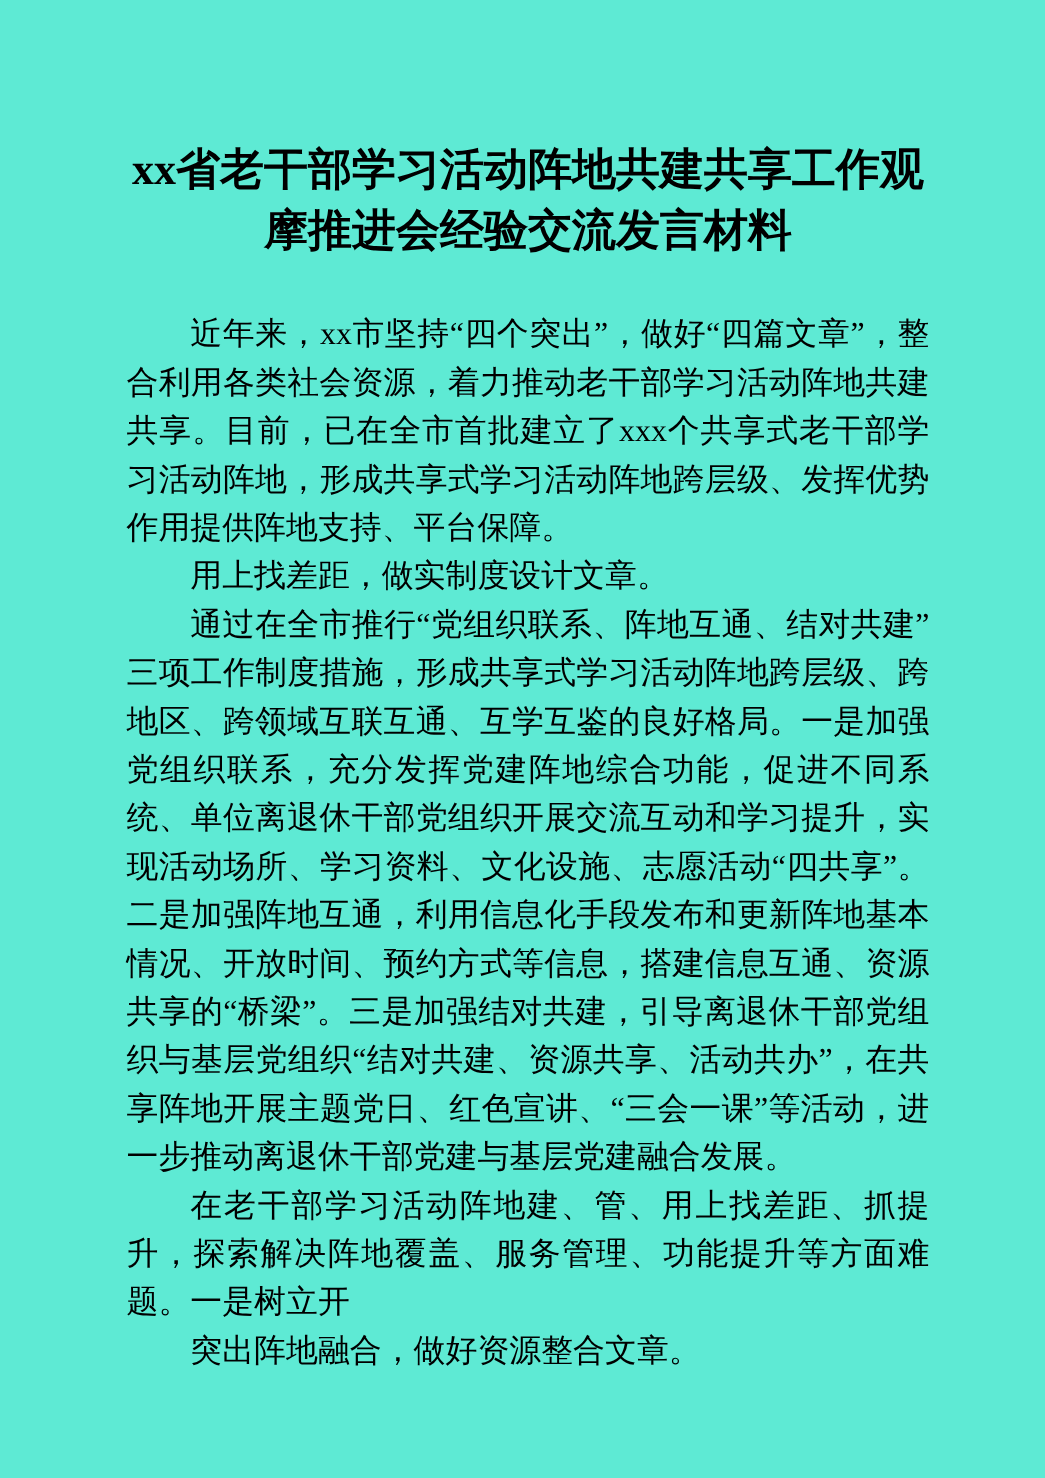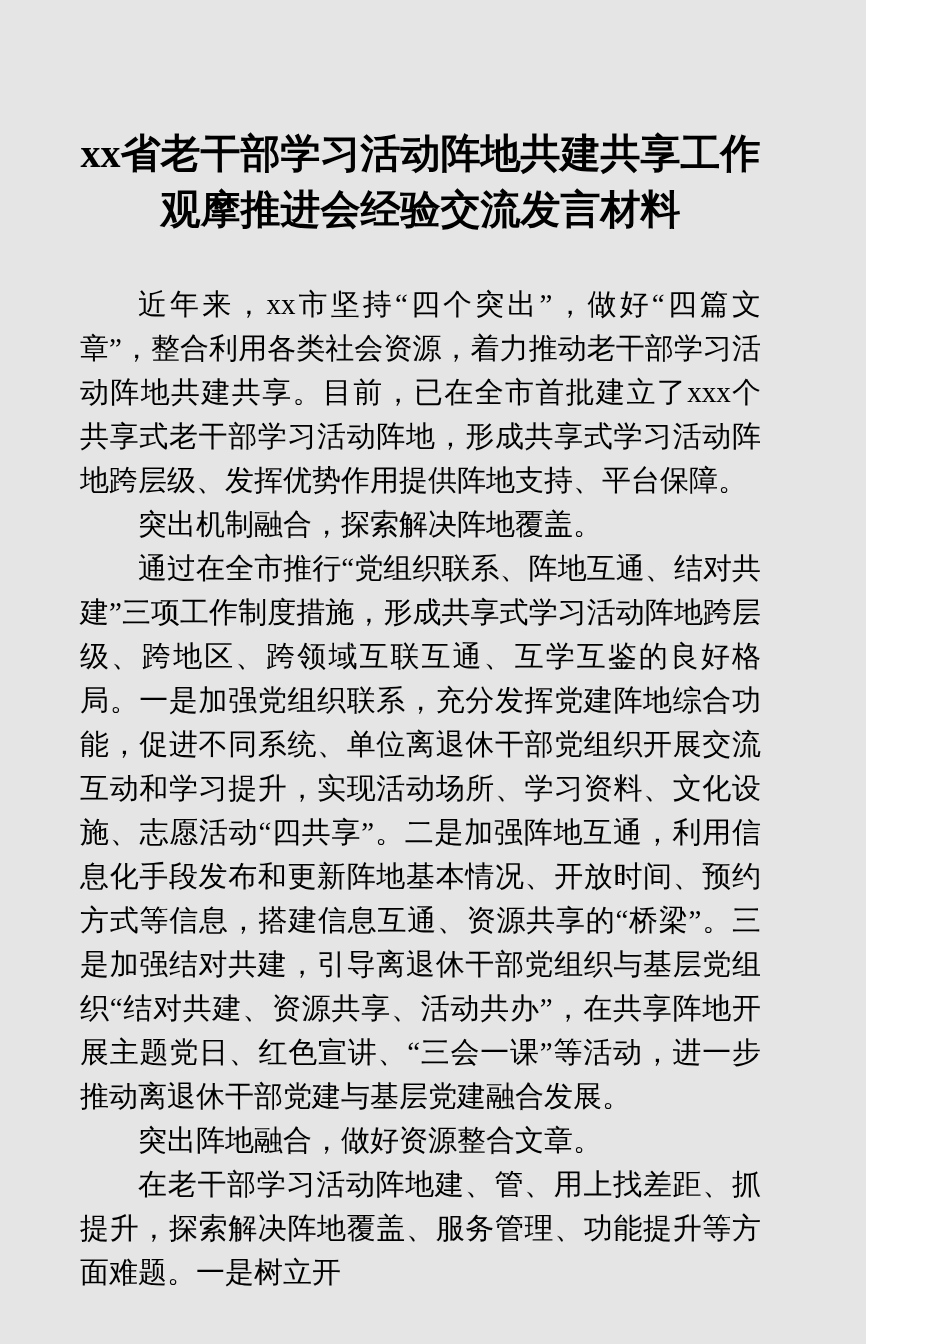--- a/index.html
+++ b/index.html
@@ -2,26 +2,26 @@
 <html lang="zh"><head>
 <meta charset="utf-8">
 <style>
   html, body {
     margin: 0;
     padding: 0;
     background: #ffffff;
   }
   .page {
     position: relative;
-    width: 866px;
+    width: 950px;
     height: 1344px;
     margin: 0;
-    background: #e5e5e5;
+    background: #5eead4;
     box-sizing: border-box;
-    padding: 126px 105px 0 80px;
+    padding: 126px 105px 0 115px;
     overflow: hidden;
     color: #000000;
   }
   .doc-title {
     margin: 0 0 44px 0;
     font-family: "Liberation Serif", "DejaVu Serif", serif;
     font-weight: bold;
     font-size: 40px;
     line-height: 56px;
     text-align: center;
@@ -42,18 +42,18 @@
     word-break: break-all;
   }
 </style>
 </head>
 <body>
 
 <div class="page">
   <h1 class="doc-title">xx省老干部学习活动阵地共建共享工作观摩推进会经验交流发言材料</h1>
   <div class="doc-body">
     <p>近年来，xx市坚持“四个突出”，做好“四篇文章”，整合利用各类社会资源，着力推动老干部学习活动阵地共建共享。目前，已在全市首批建立了xxx个共享式老干部学习活动阵地，形成共享式学习活动阵地跨层级、发挥优势作用提供阵地支持、平台保障。</p>
-    <p>突出机制融合，探索解决阵地覆盖。</p>
+    <p>用上找差距，做实制度设计文章。</p>
     <p>通过在全市推行“党组织联系、阵地互通、结对共建”三项工作制度措施，形成共享式学习活动阵地跨层级、跨地区、跨领域互联互通、互学互鉴的良好格局。一是加强党组织联系，充分发挥党建阵地综合功能，促进不同系统、单位离退休干部党组织开展交流互动和学习提升，实现活动场所、学习资料、文化设施、志愿活动“四共享”。二是加强阵地互通，利用信息化手段发布和更新阵地基本情况、开放时间、预约方式等信息，搭建信息互通、资源共享的“桥梁”。三是加强结对共建，引导离退休干部党组织与基层党组织“结对共建、资源共享、活动共办”，在共享阵地开展主题党日、红色宣讲、“三会一课”等活动，进一步推动离退休干部党建与基层党建融合发展。</p>
+    <p>在老干部学习活动阵地建、管、用上找差距、抓提升，探索解决阵地覆盖、服务管理、功能提升等方面难题。一是树立开</p>
     <p>突出阵地融合，做好资源整合文章。</p>
-    <p>在老干部学习活动阵地建、管、用上找差距、抓提升，探索解决阵地覆盖、服务管理、功能提升等方面难题。一是树立开</p>
   </div>
 </div>
 
 </body></html>

